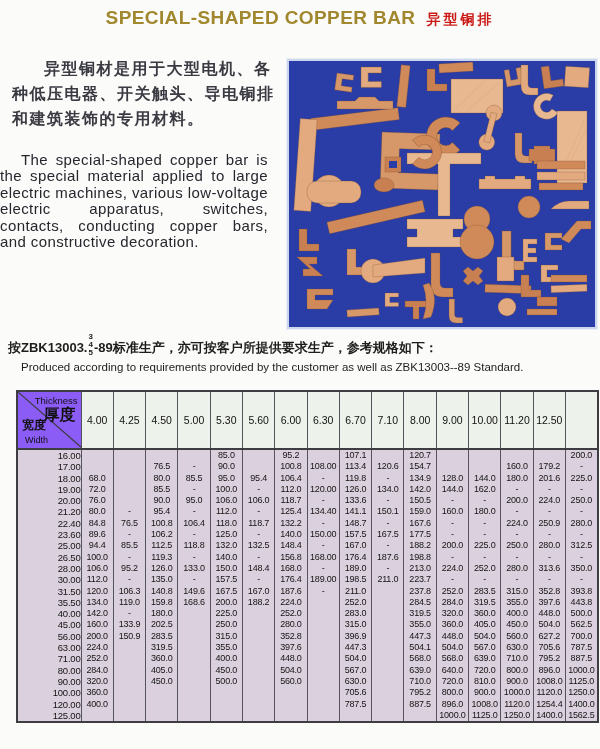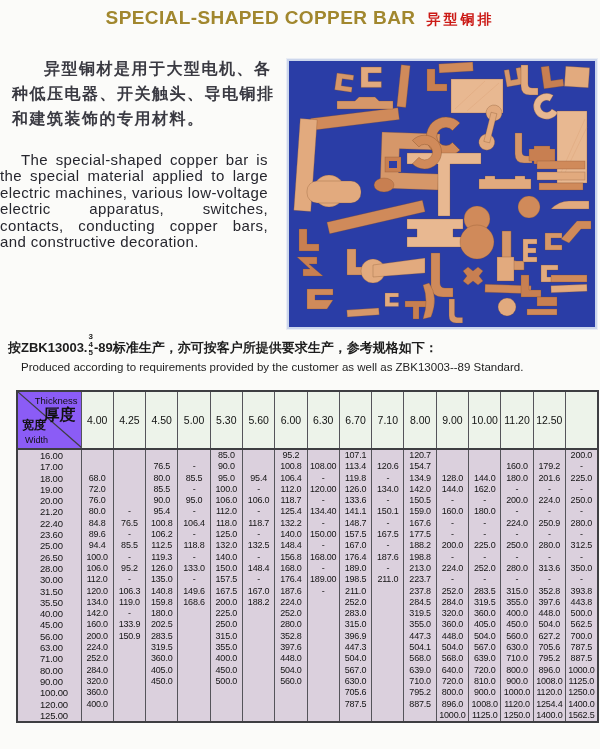--- a/index.html
+++ b/index.html
@@ -19,21 +19,21 @@
           display:flex;align-items:flex-end;white-space:nowrap}
   .frac{display:inline-flex;flex-direction:column;font-size:8px;line-height:8px;text-align:center;margin:0 1px}
   .std-en{position:absolute;left:21px;top:361px;font-size:11.5px;color:#1d1d1d;line-height:13.5px}
   table{position:absolute;left:16px;top:390px;width:581px;border-collapse:collapse;table-layout:fixed;
         border:2px solid #3e3e42}
   th,td{padding:0;overflow:hidden}
   thead th{background:#edf3ea;height:56px;font-size:10.5px;font-weight:normal;color:#111;
            border-bottom:2px solid #3e3e42;border-left:1px solid #55545a;border-right:1px solid #55545a}
   tbody td{background:#dbd0dd;height:11.3px;line-height:11.3px;font-size:9px;letter-spacing:-.2px;
            color:#141414;text-align:center;border-left:1px solid#55545a;border-right:1px solid #55545a}
-  tbody td.w{text-align:left;padding-left:22px;font-size:9.5px}
+  tbody td.w{text-align:right;padding-left:4px;font-size:9.5px}
   th.corner{position:relative;background:#8b5cf6}
   th.corner .lb{position:absolute;color:#111}
 </style>
 </head>
 <body>
 
 <div class="title-row">
   <span class="title-en">SPECIAL-SHAPED COPPER BAR</span><span class="title-zh">异型铜排</span>
 </div>
 

